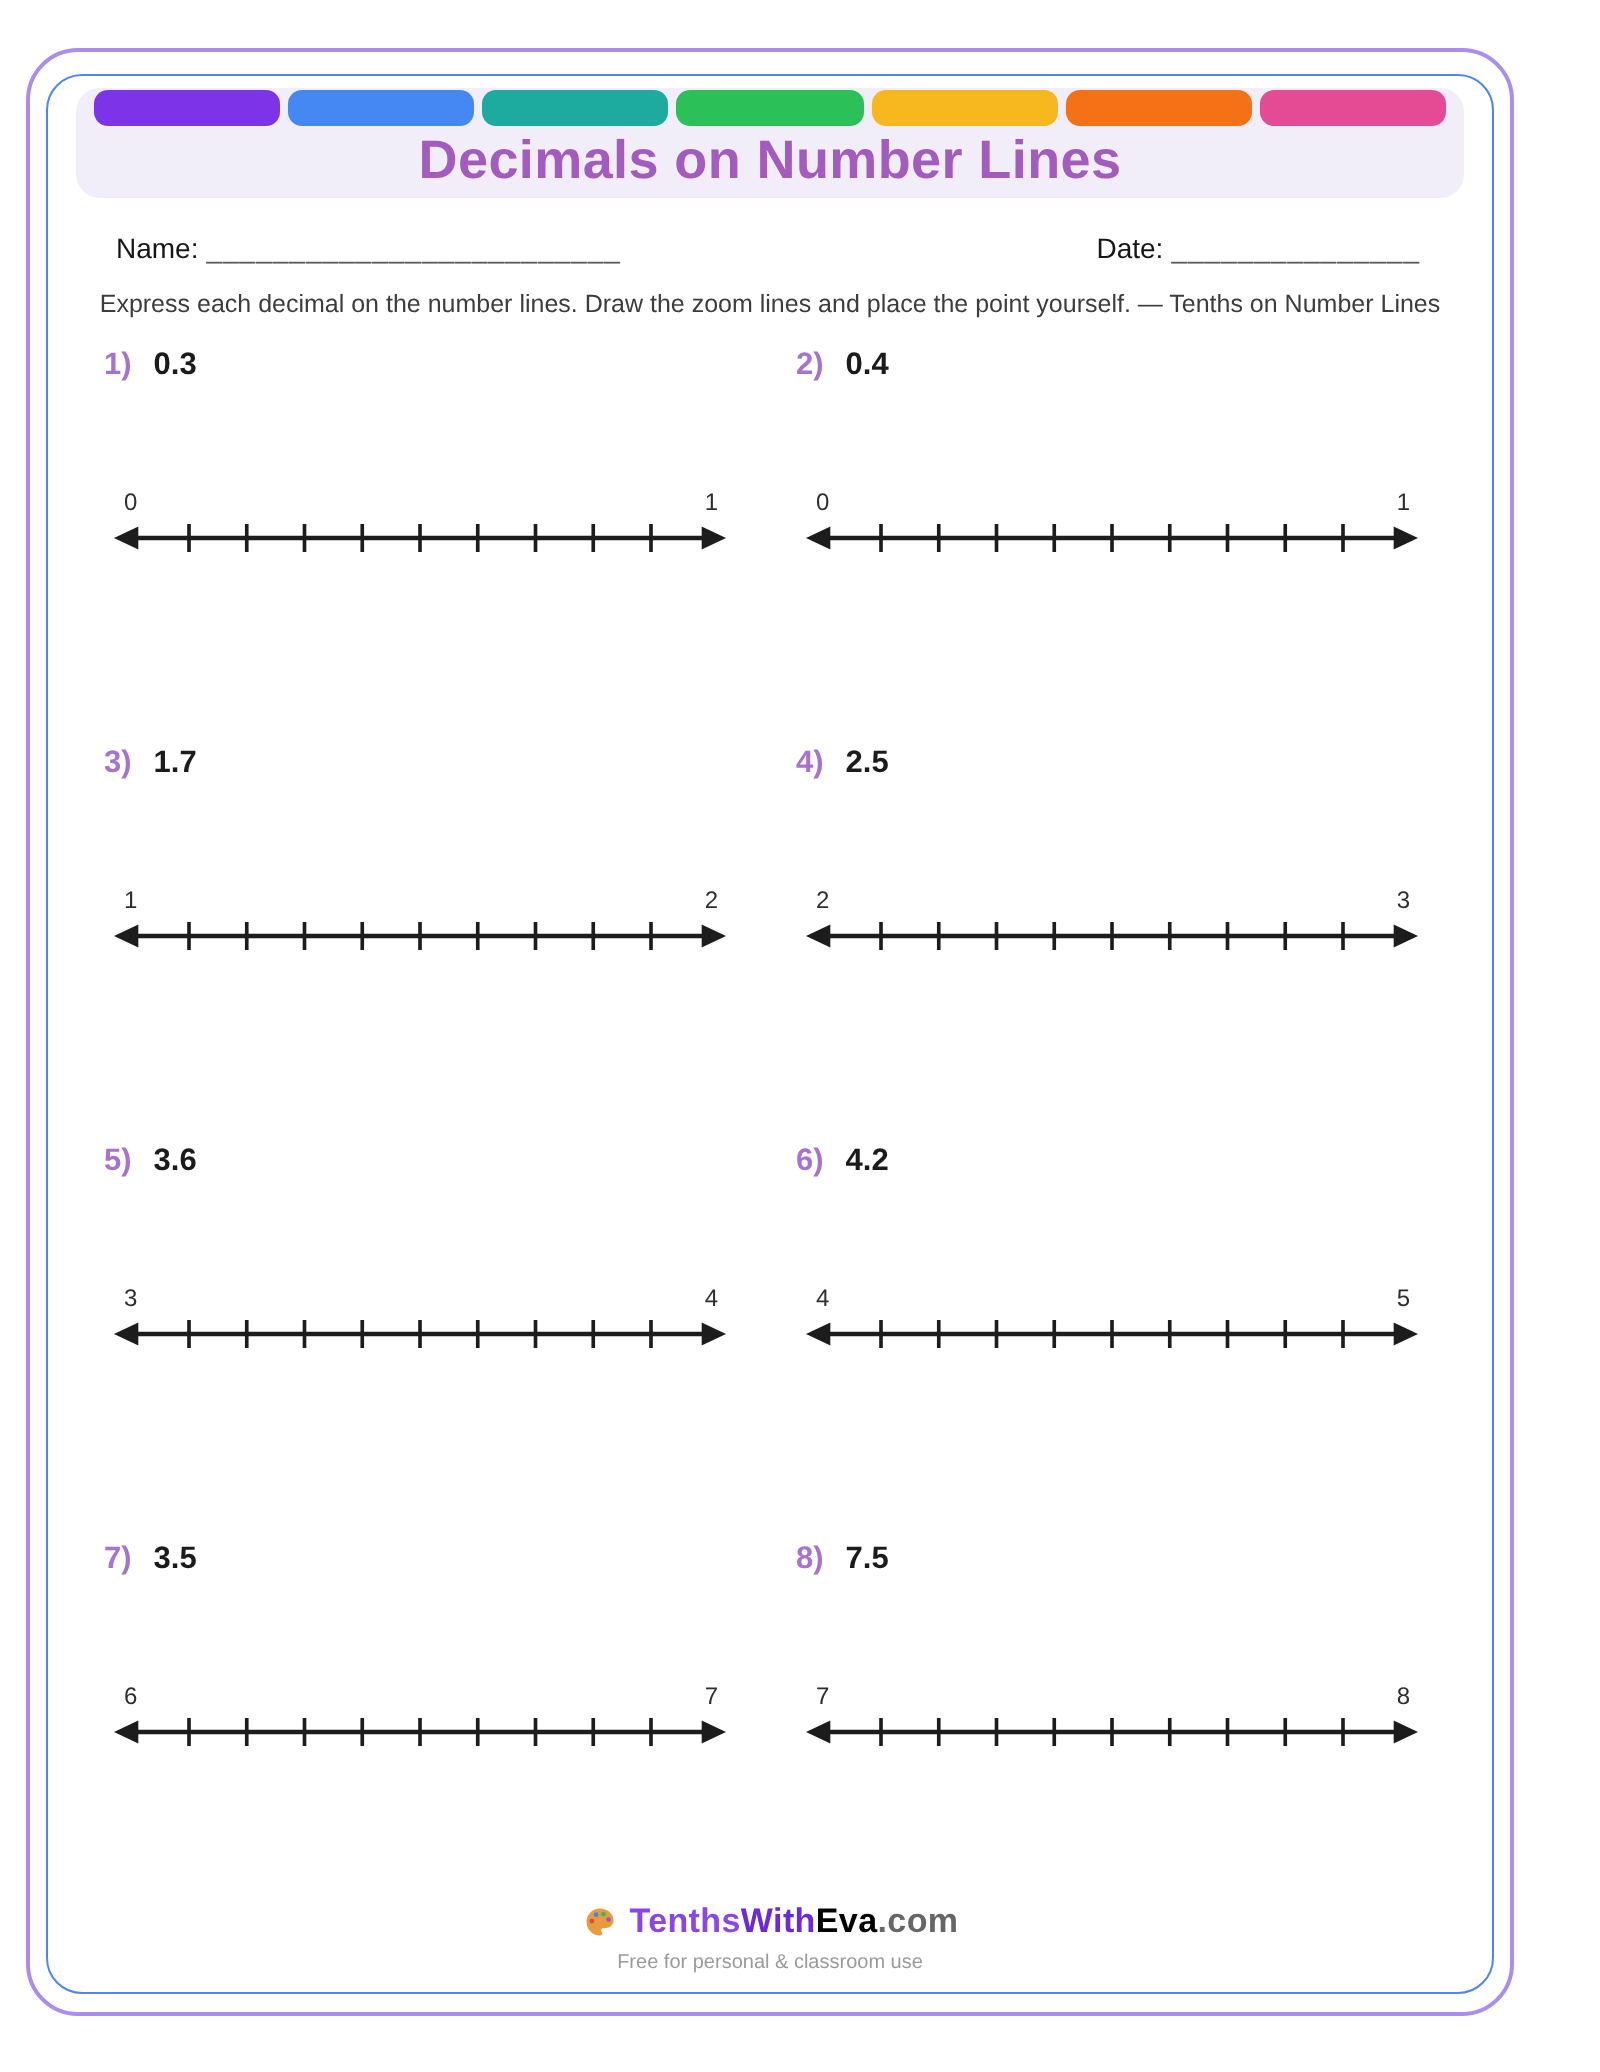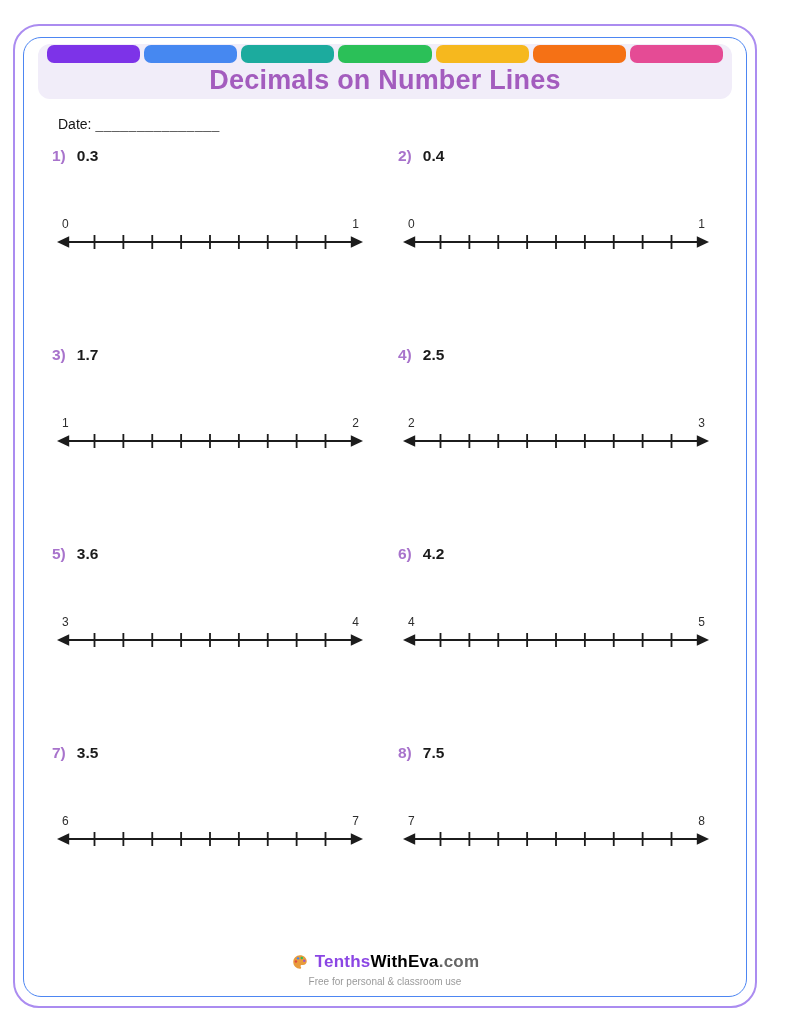--- a/index.html
+++ b/index.html
@@ -142,25 +142,30 @@
             <div class="seg" style="background: rgb(43, 192, 88);"></div>
             <div class="seg" style="background: rgb(246, 184, 30);"></div>
             <div class="seg" style="background: rgb(245, 113, 21);"></div>
             <div class="seg" style="background: rgb(229, 75, 149);"></div>
           </div>
         <h1 class="title">Decimals on Number Lines</h1>
       </div>
 
       <div class="meta-row">
         <div class="field">
+          <span>Name:</span>
+          <span class="blank">_________________________</span>
+        </div>
+        <div class="field">
           <span>Date:</span>
           <span class="blank">_______________</span>
         </div>
       </div>
 
+      <p class="instructions">Express each decimal on the number lines. Draw the zoom lines and place the point yourself. — Tenths on Number Lines</p>
 
       <div class="grid" id="problems-grid">
   <div class="problem">
     <div class="p-head">
       <span class="p-num">1)</span>
       <span class="p-val">0.3</span>
     </div>
     <div class="numline">
       <div class="nl-labels">
         <span class="nl-start">0</span>
@@ -377,20 +382,20 @@
         <div class="brand-row">
           <span class="palette">
             <svg width="18" height="18" viewBox="0 0 24 24" aria-hidden="true">
               <path d="M12 3c-4.97 0-9 4.03-9 9s4.03 9 9 9c.83 0 1.5-.67 1.5-1.5 0-.39-.15-.74-.39-1.01-.23-.26-.38-.61-.38-.99 0-.83.67-1.5 1.5-1.5H16c2.76 0 5-2.24 5-5 0-4.42-4.03-8-9-8z" fill="#e89b3c"></path>
               <circle cx="6.6" cy="11.4" r="1.6" fill="#e0483e"></circle>
               <circle cx="9.4" cy="7.1" r="1.6" fill="#4286f4"></circle>
               <circle cx="14.4" cy="6.7" r="1.6" fill="#2bc058"></circle>
               <circle cx="17.7" cy="10.4" r="1.6" fill="#a053c8"></circle>
             </svg>
           </span>
-          <span id="brand-text"><span style="color: rgb(139, 70, 228);">Tenths</span><span style="color: #000000;">With</span><span style="color: #000000;">Eva</span><span style="color: rgb(102, 102, 102);">.com</span></span>
+          <span id="brand-text"><span style="color: rgb(139, 70, 228);">Tenths</span><span style="color: #6d28d9;">With</span><span style="color: #000000;">Eva</span><span style="color: rgb(102, 102, 102);">.com</span></span>
         </div>
         <div class="tagline">Free for personal &amp; classroom use</div>
       </div>
 
     </div>
   </div>
 </div>
 
 </body></html>

